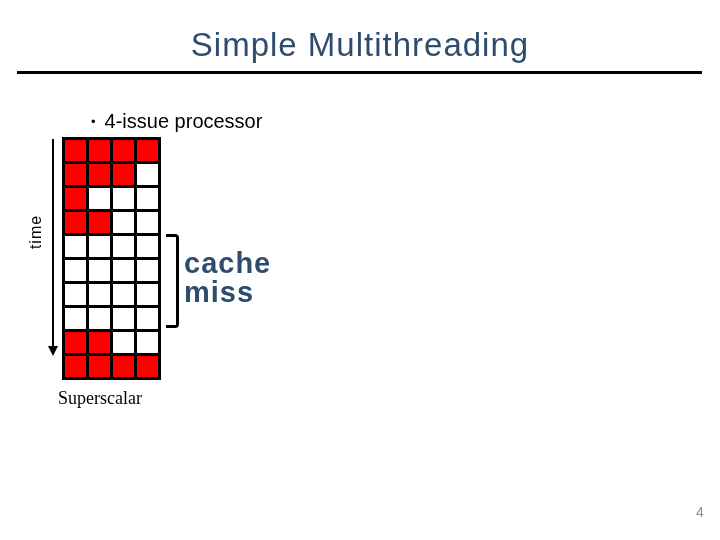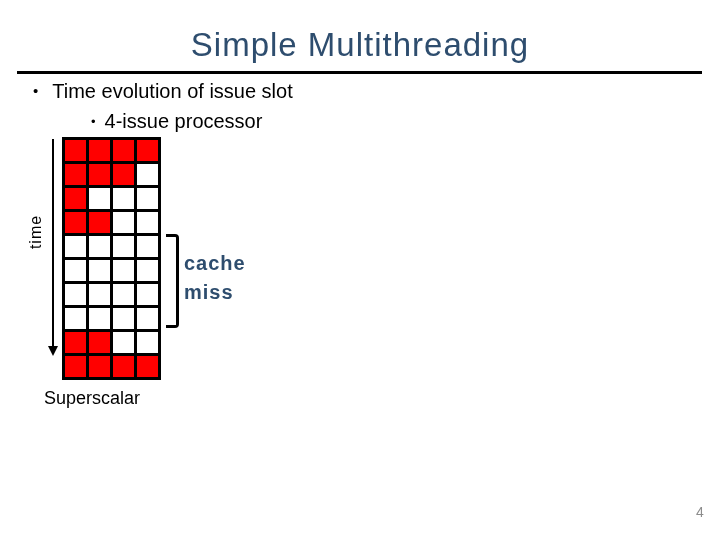--- a/index.html
+++ b/index.html
@@ -70,44 +70,41 @@
   .cell.empty{background:var(--empty);}
   
   .bracket{
     position:absolute;left:166px;top:234px;width:13px;height:94px;
     border:3px solid #000000;border-left:none;
     border-radius:0 4px 4px 0;
   }
   .cache-miss{
     position:absolute;left:184px;top:249px;
     color:var(--accent);font-weight:bold;
-    font-size:20px;line-height:29px;letter-spacing:1px;
+    font-size:29px;line-height:29px;letter-spacing:1px;
     white-space:pre-line;
   }
   .caption{
-    position:absolute;left:44px;top:388px;
-    font-size:18px;color:#000000;
+    position:absolute;left:58px;top:388px;
+    font-size:18px;color:#000000;font-family:Liberation Serif, serif;
   }
   .page-number{
     position:absolute;left:690px;top:504px;width:20px;
     font-size:14px;color:var(--pagenum);text-align:center;
   }
 </style>
 </head>
 <body>
 
 <div class="slide">
 
   <div class="title">Simple Multithreading</div>
 
   <div class="divider"></div>
 
-  <div class="bullet-row b1">
-    <span class="marker">•</span><span>Time evolution of issue slot</span>
-  </div>
 
   <div class="bullet-row b2">
     <span class="marker">•</span><span>4-issue processor</span>
   </div>
 
   <div class="time-axis-line"></div>
   <div class="time-axis-head"></div>
   <div class="time-label">time</div>
 
   <div class="grid">

